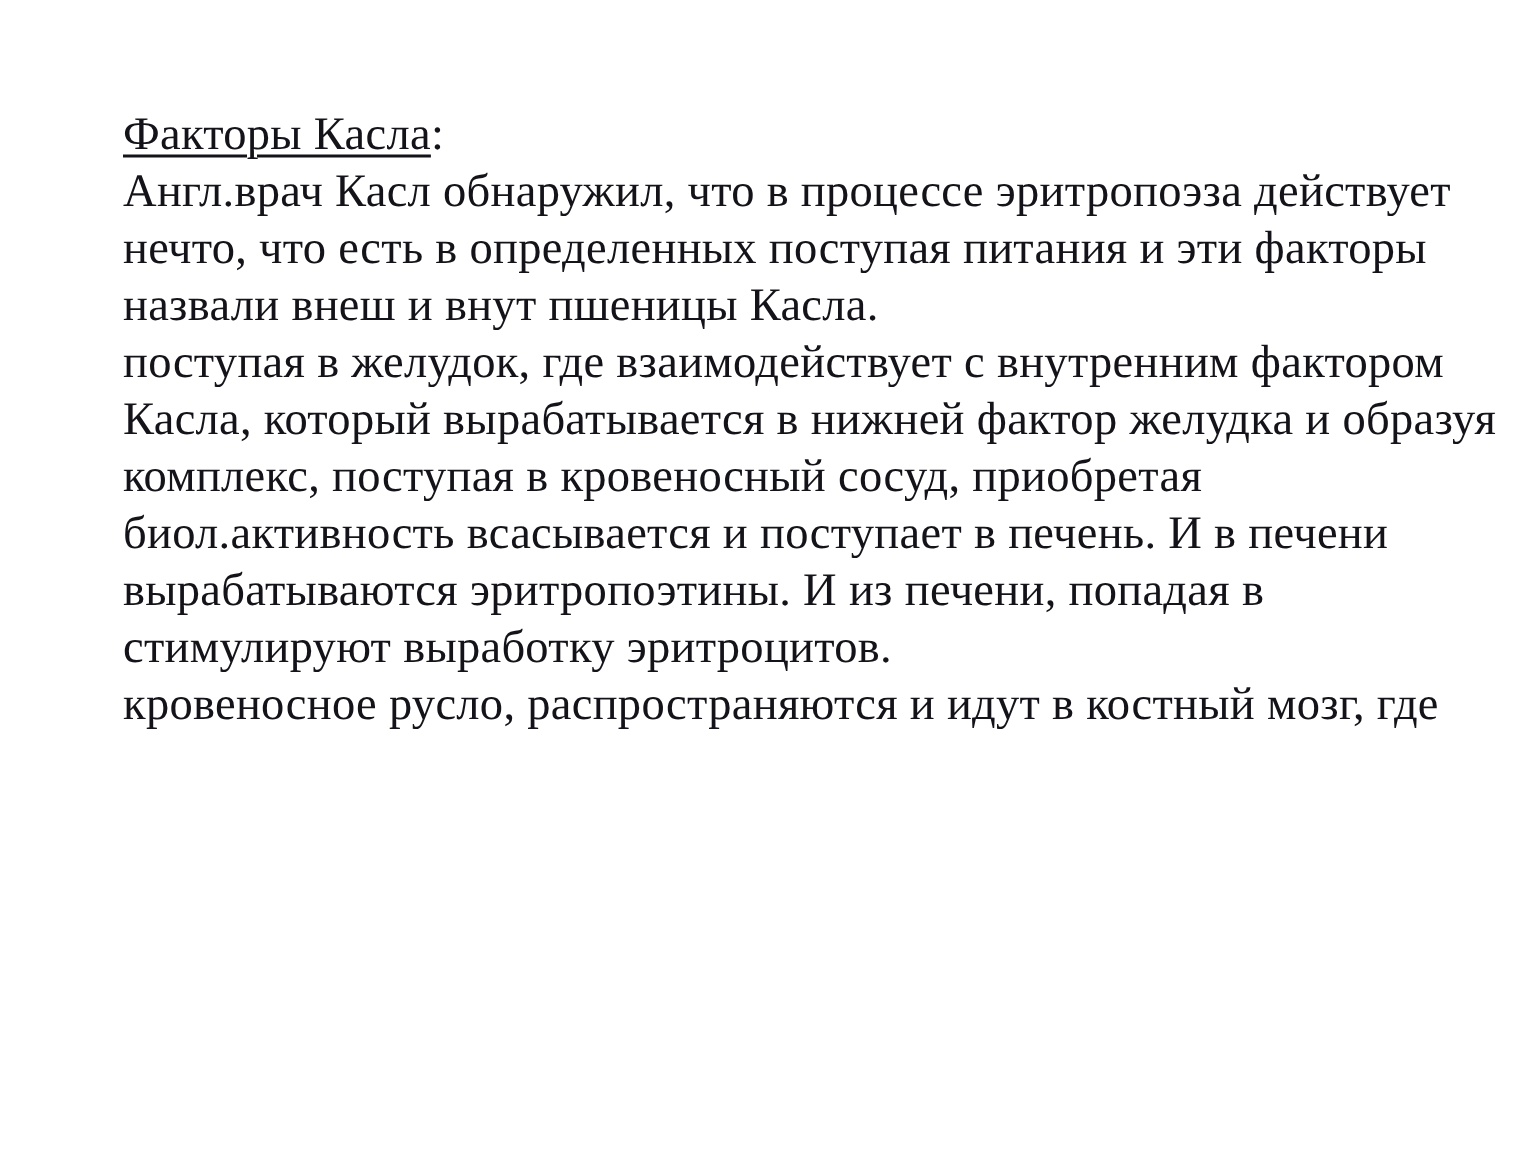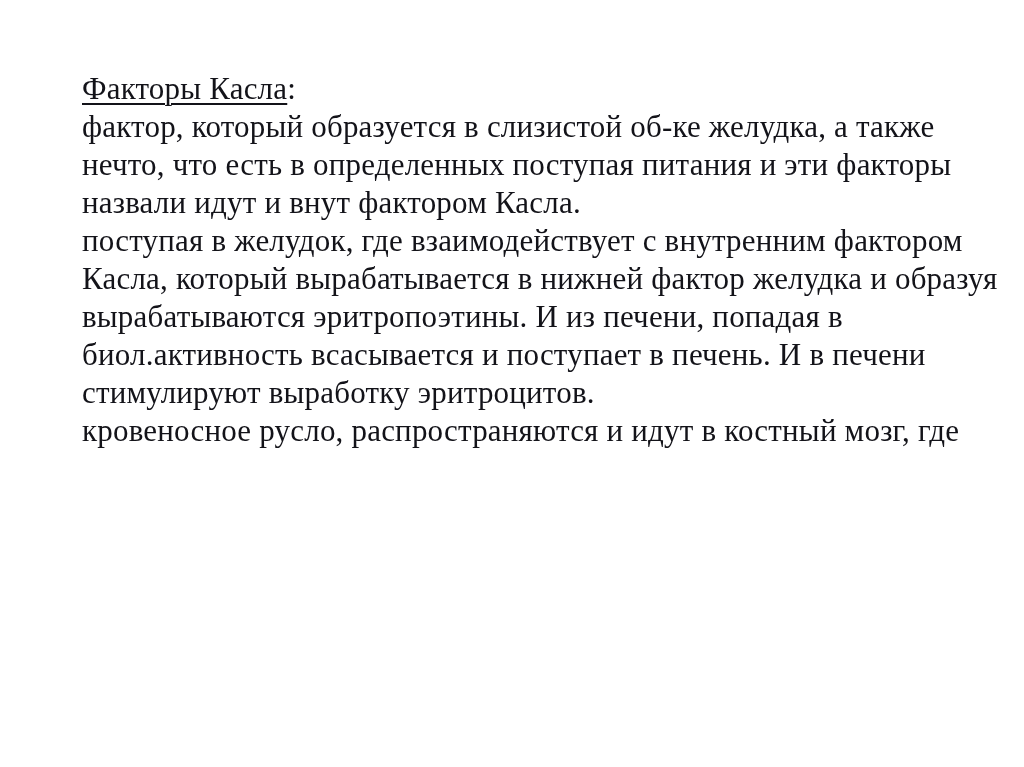--- a/index.html
+++ b/index.html
@@ -48,26 +48,27 @@
   }
 </style>
 </head>
 <body>
 
 <div class="slide">
   <div class="text-block">
 
     <div class="line"><span class="underlined">Факторы Касла</span><span>:</span></div>
 
-    <div class="line">фактор, который образуется в слизистой об-ке желудка, а также</div>
+    <div class="line">Англ.врач Касл обнаружил, что в процессе эритропоэза действует</div>
     <div class="line">нечто, что есть в определенных поступая питания и эти факторы</div>
-    <div class="line">назвали идут и внут фактором Касла.</div>
+    <div class="line">назвали внеш и внут пшеницы Касла.</div>
 
 
     <div class="line">поступая в желудок, где взаимодействует с внутренним фактором</div>
     <div class="line">Касла, который вырабатывается в нижней фактор желудка и образуя</div>
+    <div class="line">комплекс, поступая в кровеносный сосуд, приобретая</div>
+    <div class="line">биол.активность всасывается и поступает в печень. И в печени</div>
     <div class="line">вырабатываются эритропоэтины. И из печени, попадая в</div>
-    <div class="line">биол.активность всасывается и поступает в печень. И в печени</div>
     <div class="line">стимулируют выработку эритроцитов.</div>
     <div class="line">кровеносное русло, распространяются и идут в костный мозг, где</div>
 
   </div>
 </div>
 
 </body></html>

